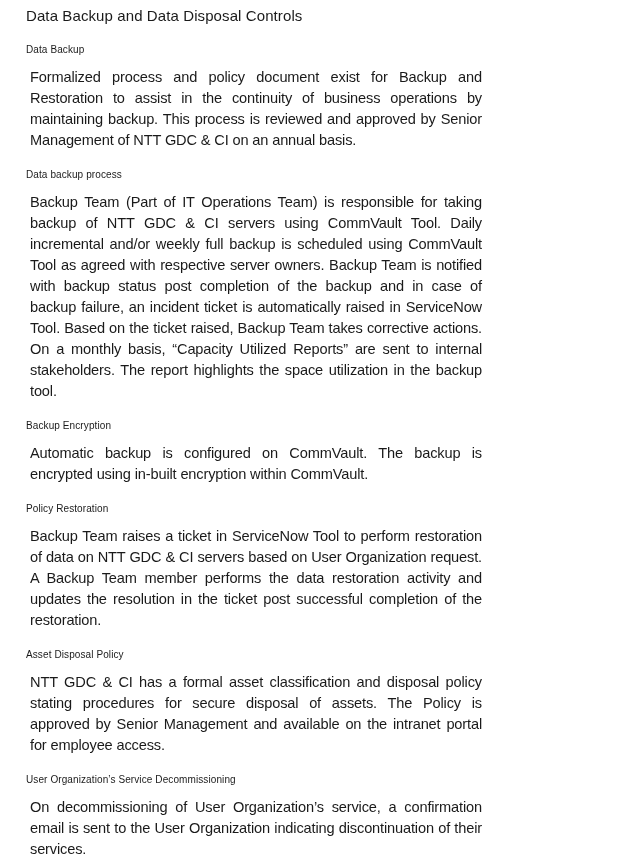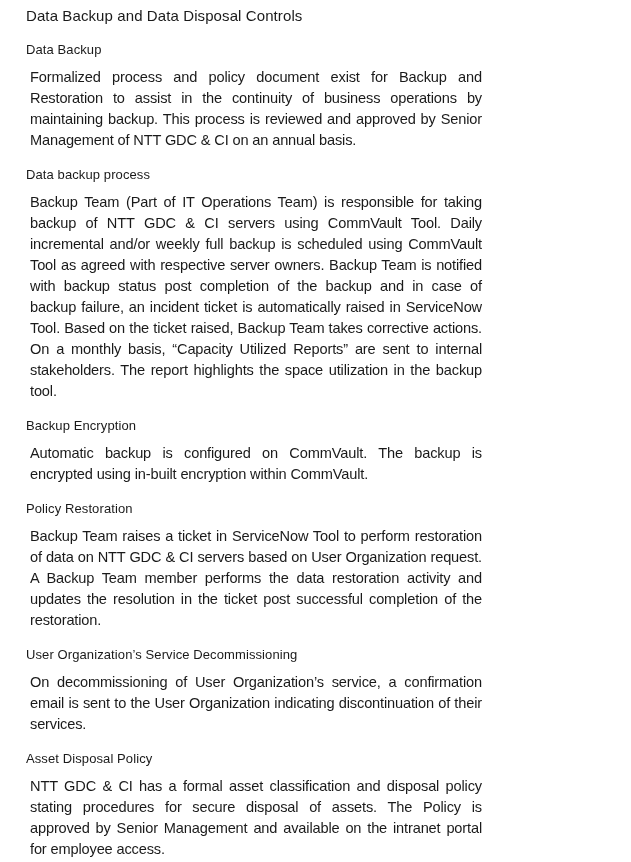--- a/index.html
+++ b/index.html
@@ -24,21 +24,21 @@
       font-size: 15px;
       line-height: 20px;
       margin: 0 0 14px 0;
       font-weight: normal;
       letter-spacing: 0.1px;
     }
     .section {
       margin: 0 0 14px 0;
     }
     .section-heading {
-      font-size: 13px;
+      font-size: 10px;
       line-height: 20px;
       margin: 0 0 7px 0;
       font-weight: normal;
       letter-spacing: 0.1px;
     }
     .section-body {
       font-size: 14.6px;
       line-height: 21px;
       margin: 4px;
       text-align: justify;
@@ -66,25 +66,25 @@
     <h2 class="section-heading">Backup Encryption</h2>
     <p class="section-body">Automatic backup is configured on CommVault. The backup is encrypted using in-built encryption within CommVault.</p>
   </div>
 
   <div class="section">
     <h2 class="section-heading">Policy Restoration</h2>
     <p class="section-body">Backup Team raises a ticket in ServiceNow Tool to perform restoration of data on NTT GDC &amp; CI servers based on User Organization request. A Backup Team member performs the data restoration activity and updates the resolution in the ticket post successful completion of the restoration.</p>
   </div>
 
   <div class="section">
-    <h2 class="section-heading">User Organization’s Service Decommissioning</h2>
-    <p class="section-body">On decommissioning of User Organization’s service, a confirmation email is sent to the User Organization indicating discontinuation of their services.</p>
+    <h2 class="section-heading">Asset Disposal Policy</h2>
+    <p class="section-body">NTT GDC &amp; CI has a formal asset classification and disposal policy stating procedures for secure disposal of assets. The Policy is approved by Senior Management and available on the intranet portal for employee access.</p>
   </div>
 
   <div class="section">
-    <h2 class="section-heading">Asset Disposal Policy</h2>
-    <p class="section-body">NTT GDC &amp; CI has a formal asset classification and disposal policy stating procedures for secure disposal of assets. The Policy is approved by Senior Management and available on the intranet portal for employee access.</p>
+    <h2 class="section-heading">User Organization’s Service Decommissioning</h2>
+    <p class="section-body">On decommissioning of User Organization’s service, a confirmation email is sent to the User Organization indicating discontinuation of their services.</p>
   </div>
 
   <div class="section">
     <h2 class="section-heading">Secure Reports</h2>
   </div>
 </div>
 
 </body></html>

